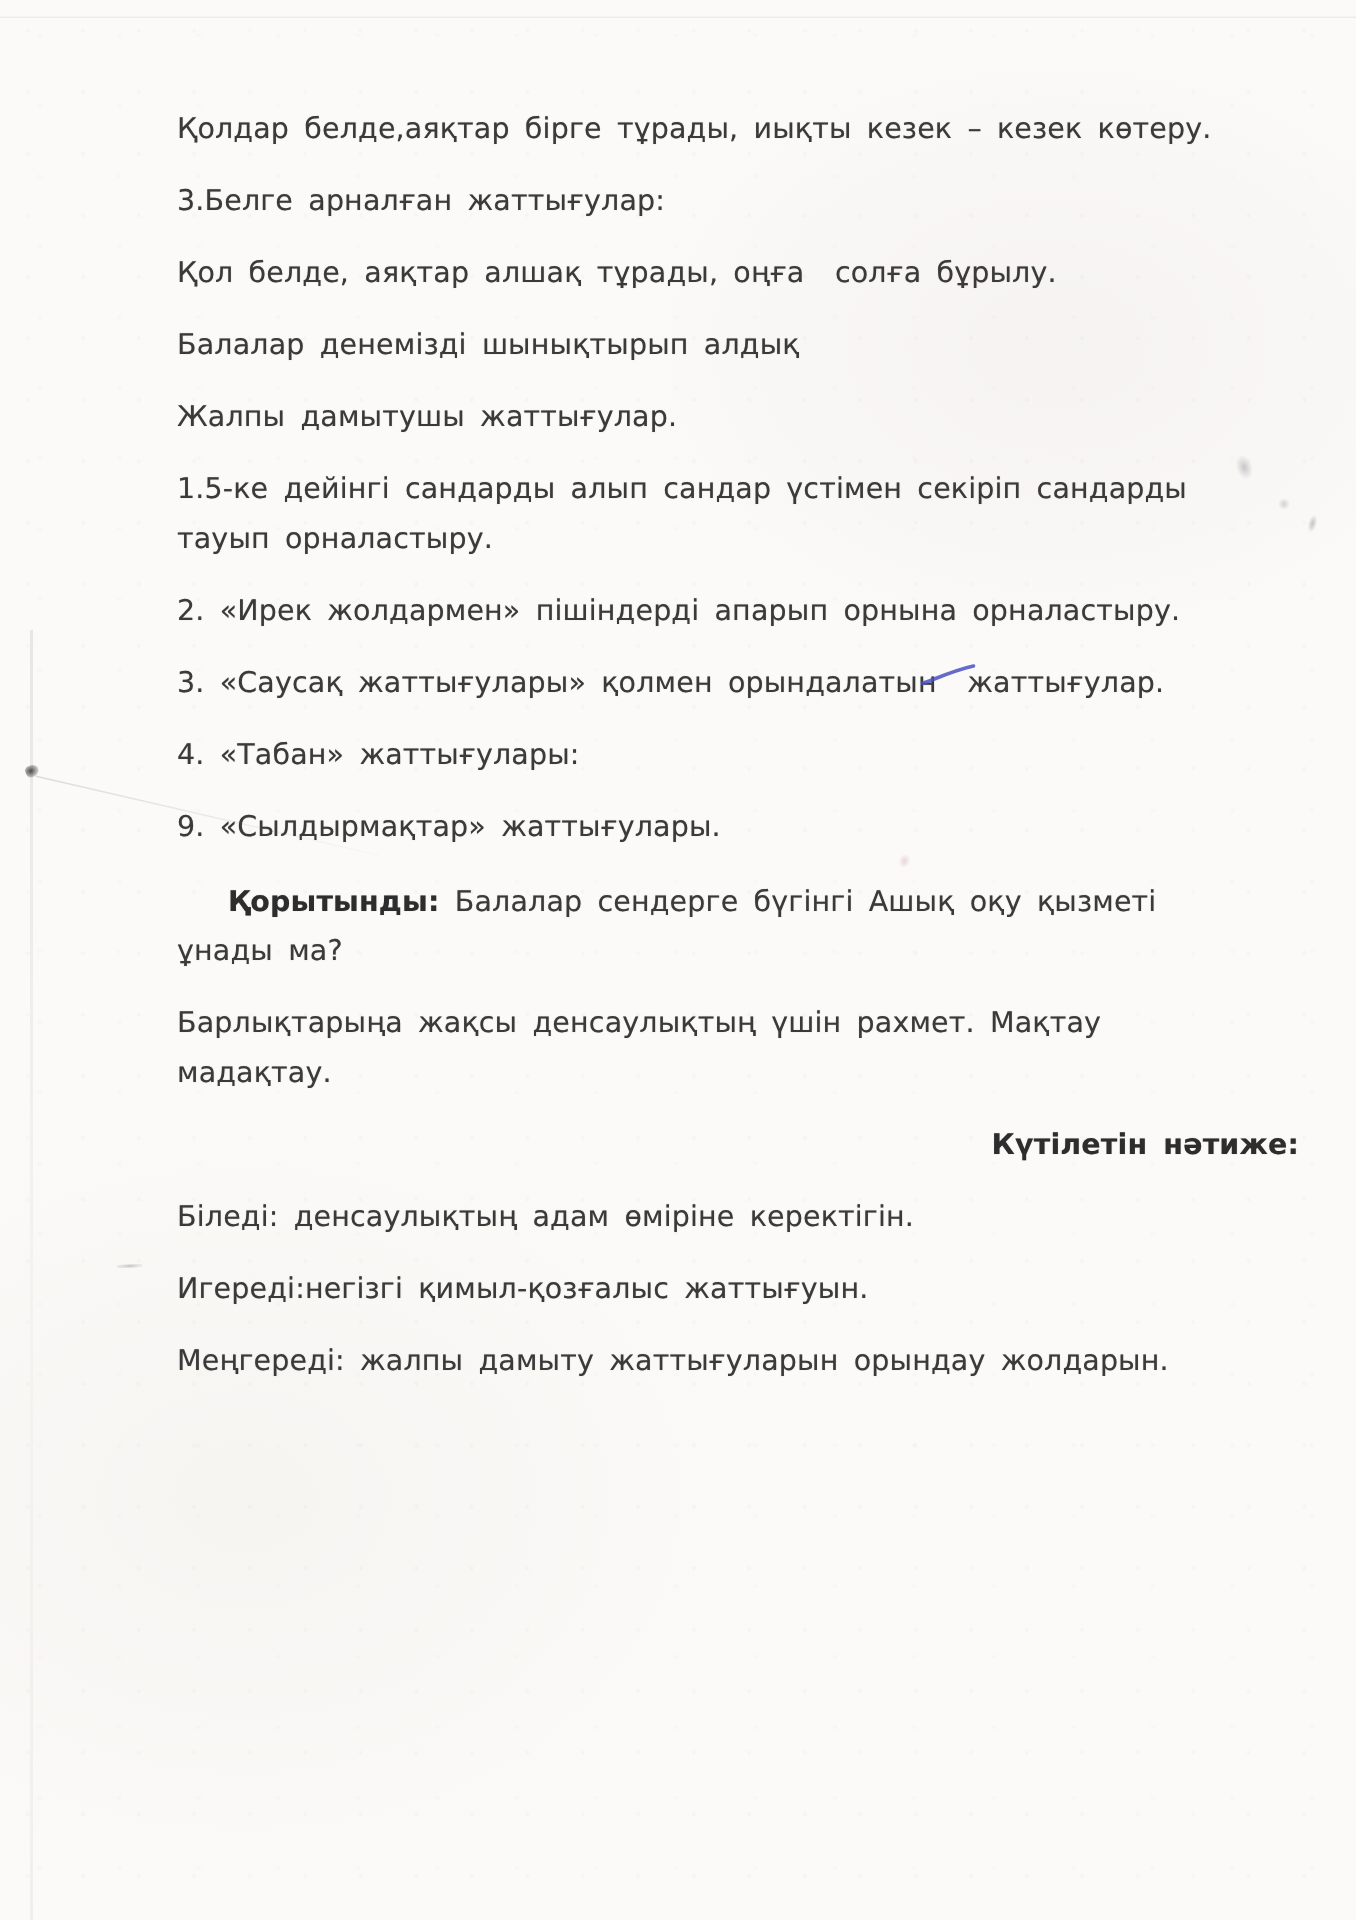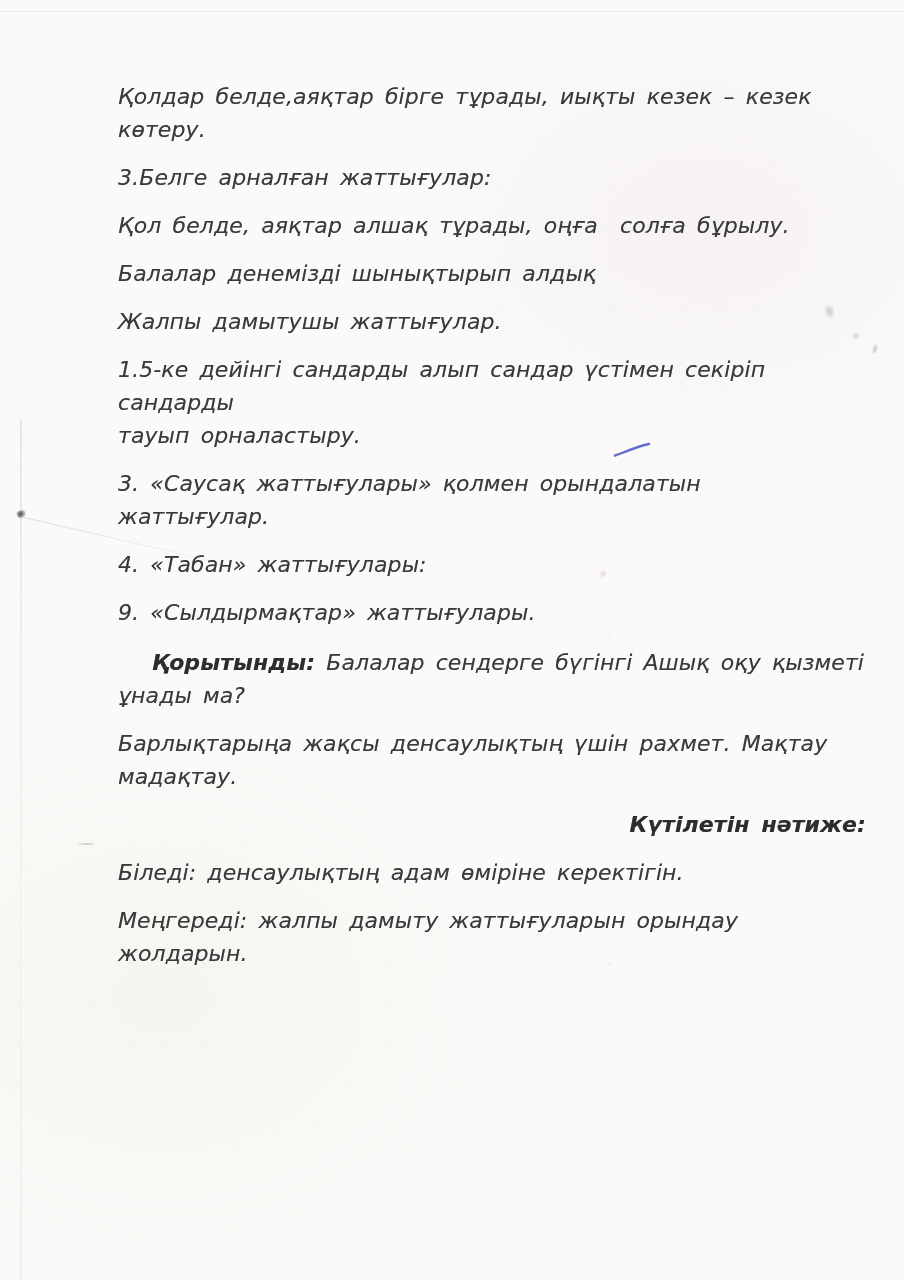--- a/index.html
+++ b/index.html
@@ -18,29 +18,28 @@
       radial-gradient(rgba(125,115,108,0.040) 1px, transparent 1.6px),
       radial-gradient(rgba(150,130,125,0.030) 1px, transparent 2px),
       radial-gradient(ellipse 420px 300px at 78% 18%, rgba(235,228,230,0.35), transparent 70%),
       radial-gradient(ellipse 500px 380px at 18% 78%, rgba(236,232,226,0.30), transparent 70%);
     background-size: 37px 41px, 53px 47px, 100% 100%, 100% 100%;
     font-family: "DejaVu Sans", "Liberation Sans", sans-serif;
   }
   .content {
     position: absolute;
     left: 118px;
-    top: 80px;
+    top: 70px;
     width: 748px;
-    font-size: 22px;
+    font-size: 19px;
     line-height: 33px;
     color: #3a3a3a;
     word-spacing: 4px;
     letter-spacing: 0.1px;
     text-shadow: 0 0 0.6px rgba(58,58,58,0.45);
-    font-style: italic;
   }
   .content p {
     margin: 0 0 15px 0;
     white-space: pre-wrap;
   }
   .content p.mt4 { margin-top: 4px; }
   .content p.mt5 { margin-top: 17px; }
   .content p.mt6 { margin-top: 6px; text-align: right; }
   .content p.hd  { text-indent: 34px; }
   .bold-lead {
@@ -103,29 +102,31 @@
 <div class="scan-page">
 
   <div class="content">
     <p>Қолдар белде,аяқтар бірге тұрады, иықты кезек – кезек көтеру.</p>
     <p>3.Белге арналған жаттығулар:</p>
     <p>Қол белде, аяқтар алшақ тұрады, оңға  солға бұрылу.</p>
     <p>Балалар денемізді шынықтырып алдық</p>
     <p>Жалпы дамытушы жаттығулар.</p>
     <p>1.5-ке дейінгі сандарды алып сандар үстімен секіріп сандарды
 тауып орналастыру.</p>
+    <p>2. «Ирек жолдармен» пішіндерді апарып орнына орналастыру.</p>
     <p class="mt4">3. «Саусақ жаттығулары» қолмен орындалатын  жаттығулар.</p>
     <p>4. «Табан» жаттығулары:</p>
     <p>9. «Сылдырмақтар» жаттығулары.</p>
     <p class="hd mt5"><span class="bold-lead">Қорытынды:</span><span> Балалар сендерге бүгінгі Ашық оқу қызметі
 ұнады ма?</span></p>
     <p>Барлықтарыңа жақсы денсаулықтың үшін рахмет. Мақтау
 мадақтау.</p>
     <p class="hd mt6"><span class="bold-lead">Күтілетін нәтиже:</span></p>
     <p>Біледі: денсаулықтың адам өміріне керектігін.</p>
+    <p>Игереді:негізгі қимыл-қозғалыс жаттығуын.</p>
     <p>Меңгереді: жалпы дамыту жаттығуларын орындау жолдарын.</p>
   </div>
 
   <div class="artifact top-scan-line"></div>
   <div class="artifact crease-vertical"></div>
   <div class="artifact crease-diagonal"></div>
   <div class="artifact speck-dark"></div>
   <div class="artifact smudge-1"></div>
   <div class="artifact smudge-2"></div>
   <div class="artifact smudge-3"></div>

